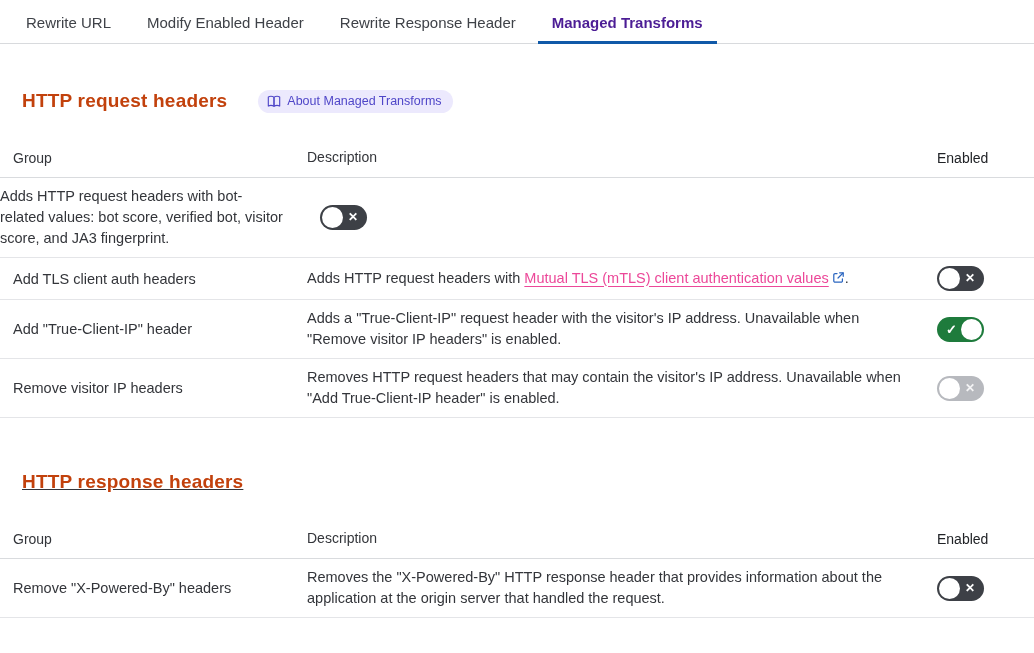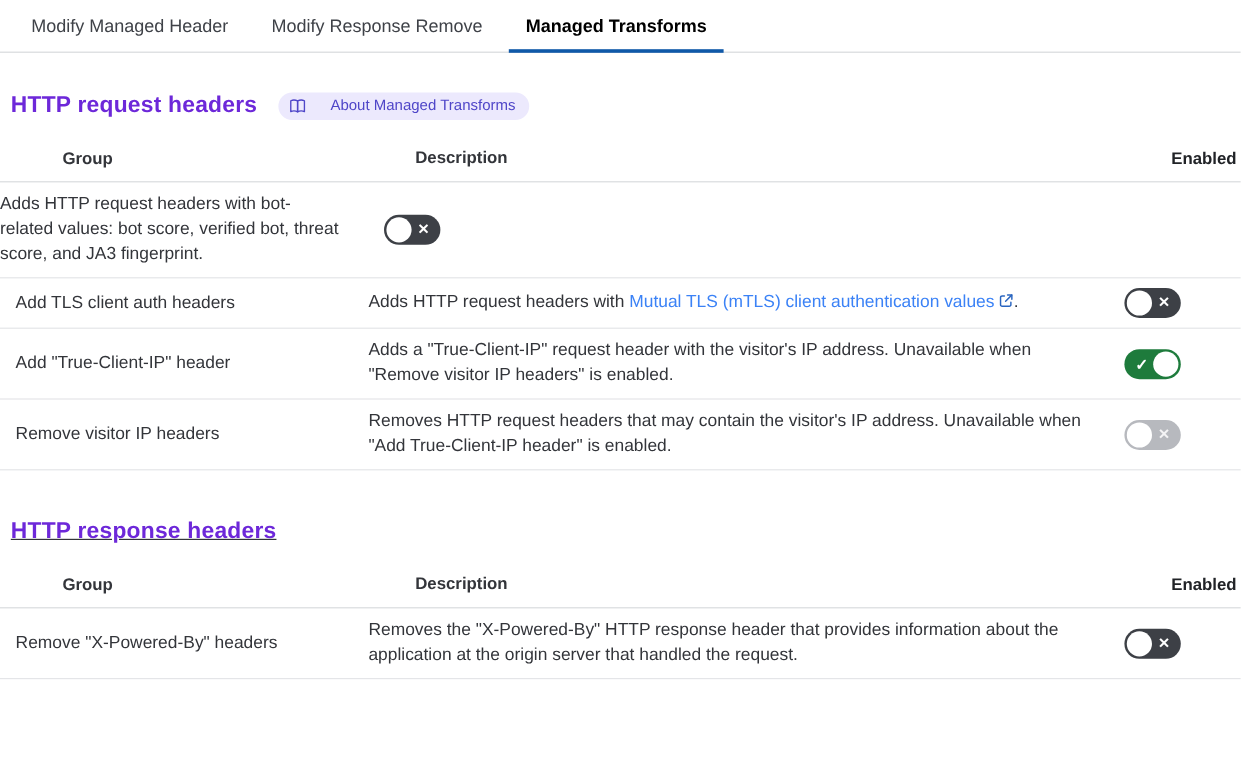--- a/index.html
+++ b/index.html
@@ -23,44 +23,44 @@
   .tab {
     padding: 14px 14px 10px;
     font-size: 15px;
     color: #3f4248;
     border-bottom: 3px solid transparent;
     margin-bottom: -1px;
     cursor: pointer;
     white-space: nowrap;
   }
   .tab.active {
-    color: #000000;
+    color: #4c1d95;
     font-weight: 600;
     border-bottom-color: #1059a8;
   }
 
   
   .section-head {
     display: flex;
     align-items: center;
     gap: 14px;
     margin: 29px 5px 11px 5px;
   }
   .section-head.second { margin-top: 36px; text-decoration: underline; }
   .section-title {
-    margin: 4px;
+    margin: 17px;
     font-size: 19px;
     font-weight: 700;
-    color: #6d28d9;
+    color: #c2410c;
     letter-spacing: 0.2px;
   }
   .badge {
     display: inline-flex;
     align-items: center;
-    gap: 20px;
+    gap: 6px;
     background: #ece9fd;
     color: #4f46c8;
     font-size: 12.5px;
     line-height: 1;
     padding: 5px 11px 5px 9px;
     border-radius: 999px;
     cursor: pointer;
     border: none;
     font-family: inherit;
   }
@@ -69,33 +69,33 @@
   
   .table { width: 100%; }
   .row {
     display: grid;
     grid-template-columns: 307px 1fr 110px;
     align-items: center;
     border-bottom: 1px solid #e4e5e8;
   }
   .thead { border-bottom: 1px solid #d9dbde; }
   .thead .cell {
-    font-weight: 700;
+    font-weight: 400;
     font-size: 14px;
     color: #212327;
     padding: 7px 0 9px;
-    margin-left: 39px;
   }
   .cell { padding: 8px 0; font-size: 14.5px; }
   .cell.group { padding-left: 13px; color: #33353a; }
   .cell.desc  { padding-right: 22px; line-height: 21px; color: #33353a; }
   .cell.enabled-col { padding-left: 13px; }
 
   .desc a {
-    color: #3b82f6;
+    color: #ec4899;
+    text-decoration: underline;
     text-underline-offset: 3px;
     cursor: pointer;
   }
   .ext-icon { margin-left: 3px; vertical-align: -1px; }
 
   
   .toggle {
     position: relative;
     width: 47px;
     height: 25px;
@@ -130,22 +130,23 @@
   .toggle[data-state="on"]::after { content: "\2713"; left: 9px; font-size: 13px; }
 
   .toggle[data-state="disabled"] { background: #b7b9be; cursor: not-allowed; }
   .toggle[data-state="disabled"] .knob { left: 2px; }
   .toggle[data-state="disabled"]::after { content: "\2715"; right: 9px; color: #f4f4f5; }
 </style>
 </head>
 <body>
 
 <nav class="tabs">
-  <div class="tab">Modify Managed Header</div>
-  <div class="tab">Modify Response Remove</div>
+  <div class="tab">Rewrite URL</div>
+  <div class="tab">Modify Enabled Header</div>
+  <div class="tab">Rewrite Response Header</div>
   <div class="tab active">Managed Transforms</div>
 </nav>
 
 <main>
 
   <section>
     <div class="section-head">
       <h1 class="section-title">HTTP request headers</h1>
       <button class="badge">
         <span>
@@ -159,21 +160,21 @@
     </div>
 
     <div class="table">
       <div class="row thead">
         <div class="cell group">Group</div>
         <div class="cell desc">Description</div>
         <div class="cell enabled-col">Enabled</div>
       </div>
 
       <div class="row">
-        <div class="cell desc">Adds HTTP request headers with bot-related values: bot score, verified bot, threat score, and JA3 fingerprint.</div>
+        <div class="cell desc">Adds HTTP request headers with bot-related values: bot score, verified bot, visitor score, and JA3 fingerprint.</div>
         <div class="cell enabled-col">
           <button class="toggle" data-state="off">
               <span class="knob"></span>
             </button>
         </div>
       </div>
 
       <div class="row">
         <div class="cell group">Add TLS client auth headers</div>
         <div class="cell desc">

